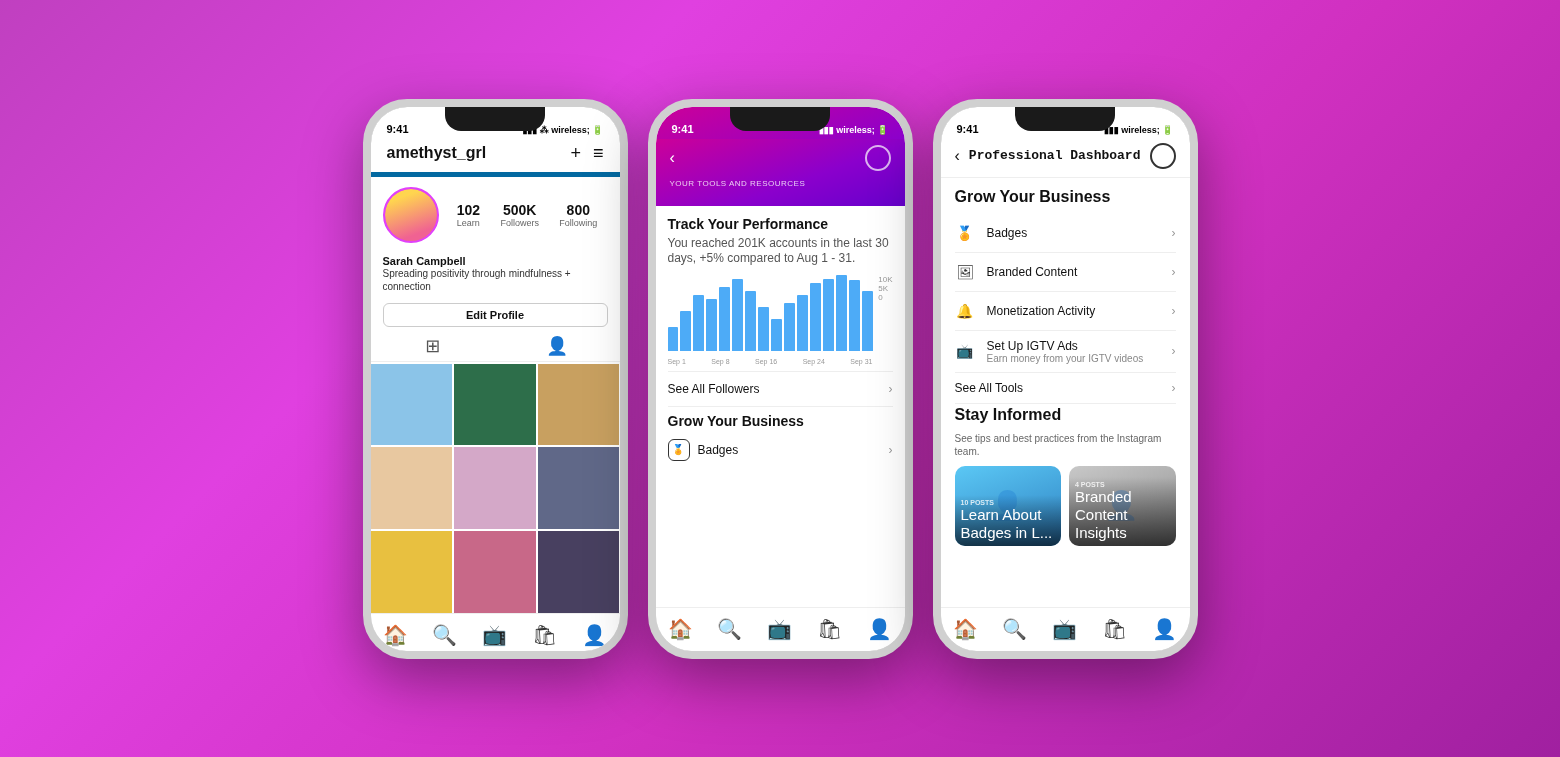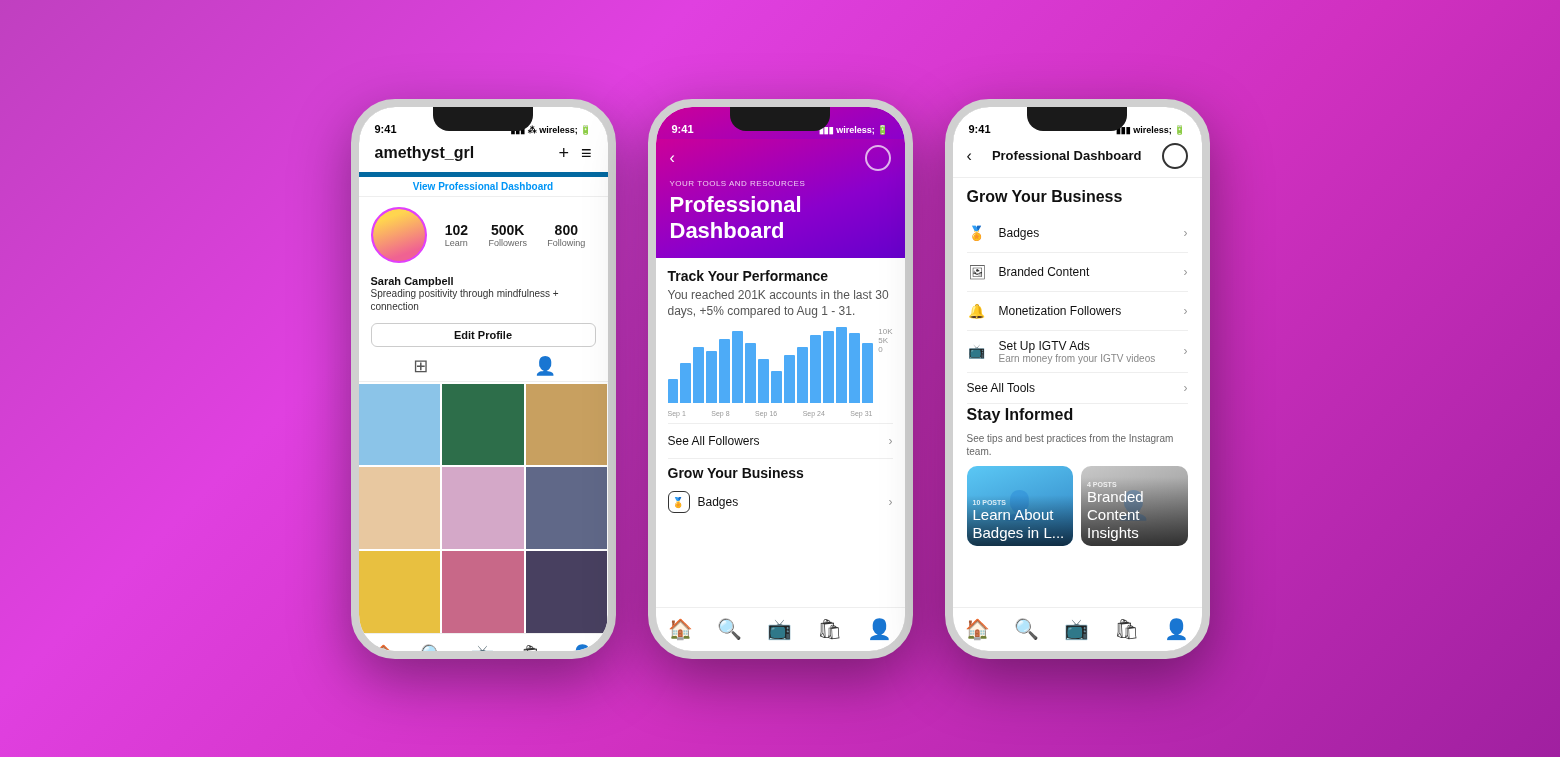--- a/index.html
+++ b/index.html
@@ -9,21 +9,21 @@
       background: linear-gradient(135deg, #c040c0 0%, #e040e0 30%, #d030c0 60%, #a020a0 100%);
       display: flex;
       align-items: center;
       justify-content: center;
       font-family: -apple-system, BlinkMacSystemFont, 'Segoe UI', sans-serif;
       overflow: hidden;
     }
 
     .phones-container {
       display: flex;
-      gap: 32px;
+      gap: 20px;
       align-items: center;
       justify-content: center;
     }
 
     
     .phone {
       width: 265px;
       height: 560px;
       background: #f0f0f0;
       border-radius: 44px;
@@ -363,20 +363,21 @@
       display: flex;
       align-items: center;
       justify-content: space-between;
       padding: 4px 14px 8px;
       border-bottom: 1px solid #eee;
     }
     .p3-nav-center {
       font-size: 13px;
       font-weight: 700;
       color: #111;
+      font-family: Liberation Mono, monospace;
     }
     .p3-body {
       flex: 1;
       overflow: hidden;
       padding: 10px 14px;
     }
     .p3-section-title {
       font-size: 16px;
       font-weight: 700;
       color: #111;
@@ -504,21 +505,20 @@
       </div>
 
       <div class="phone1-header">
         <span class="phone1-username">amethyst_grl</span>
         <div class="phone1-header-icons">
           <span>+</span>
           <span>≡</span>
         </div>
       </div>
 
-      <div class="view-dashboard-link">View Professional Dashboard</div>
 
       <div class="profile-stats">
         <div class="avatar-circle">
           <div class="avatar-img"></div>
         </div>
         <div class="stats-row">
           <div class="stat-item">
             <span class="stat-num">102</span>
             <span class="stat-label">Learn</span>
           </div>
@@ -575,24 +575,20 @@
         <span class="status-time">9:41</span>
         <span class="status-icons">▮▮▮ 	wireless; 🔋</span>
       </div>
 
       <div class="phone2-header-grad">
         <div class="phone2-nav">
           <span class="back-arrow">‹</span>
           <div class="circle-icon"></div>
         </div>
         <div class="small-label">YOUR TOOLS AND RESOURCES</div>
-        <div class="dashboard-title">
-          <span>Professional</span><br>
-          <span>Dashboard</span>
-        </div>
       </div>
 
       <div class="phone2-body">
         <div class="section-heading">Track Your Performance</div>
         <div class="section-subtext">You reached 201K accounts in the last 30 days, +5% compared to Aug 1 - 31.</div>
 
         <div class="chart-container">
           <div class="chart-y-labels">
             <span>10K</span>
             <span>5K</span>
@@ -683,21 +679,21 @@
             <div class="p3-item-text-block">
               <div class="p3-item-label">Branded Content</div>
             </div>
           </div>
           <span class="chevron">›</span>
         </div>
         <div class="p3-item">
           <div class="p3-item-left">
             <div class="p3-item-icon">🔔</div>
             <div class="p3-item-text-block">
-              <div class="p3-item-label">Monetization Followers</div>
+              <div class="p3-item-label">Monetization Activity</div>
             </div>
           </div>
           <span class="chevron">›</span>
         </div>
         <div class="p3-item">
           <div class="p3-item-left">
             <div class="p3-item-icon">📺</div>
             <div class="p3-item-text-block">
               <div class="p3-item-label">Set Up IGTV Ads</div>
               <div class="p3-item-sublabel">Earn money from your IGTV videos</div>

